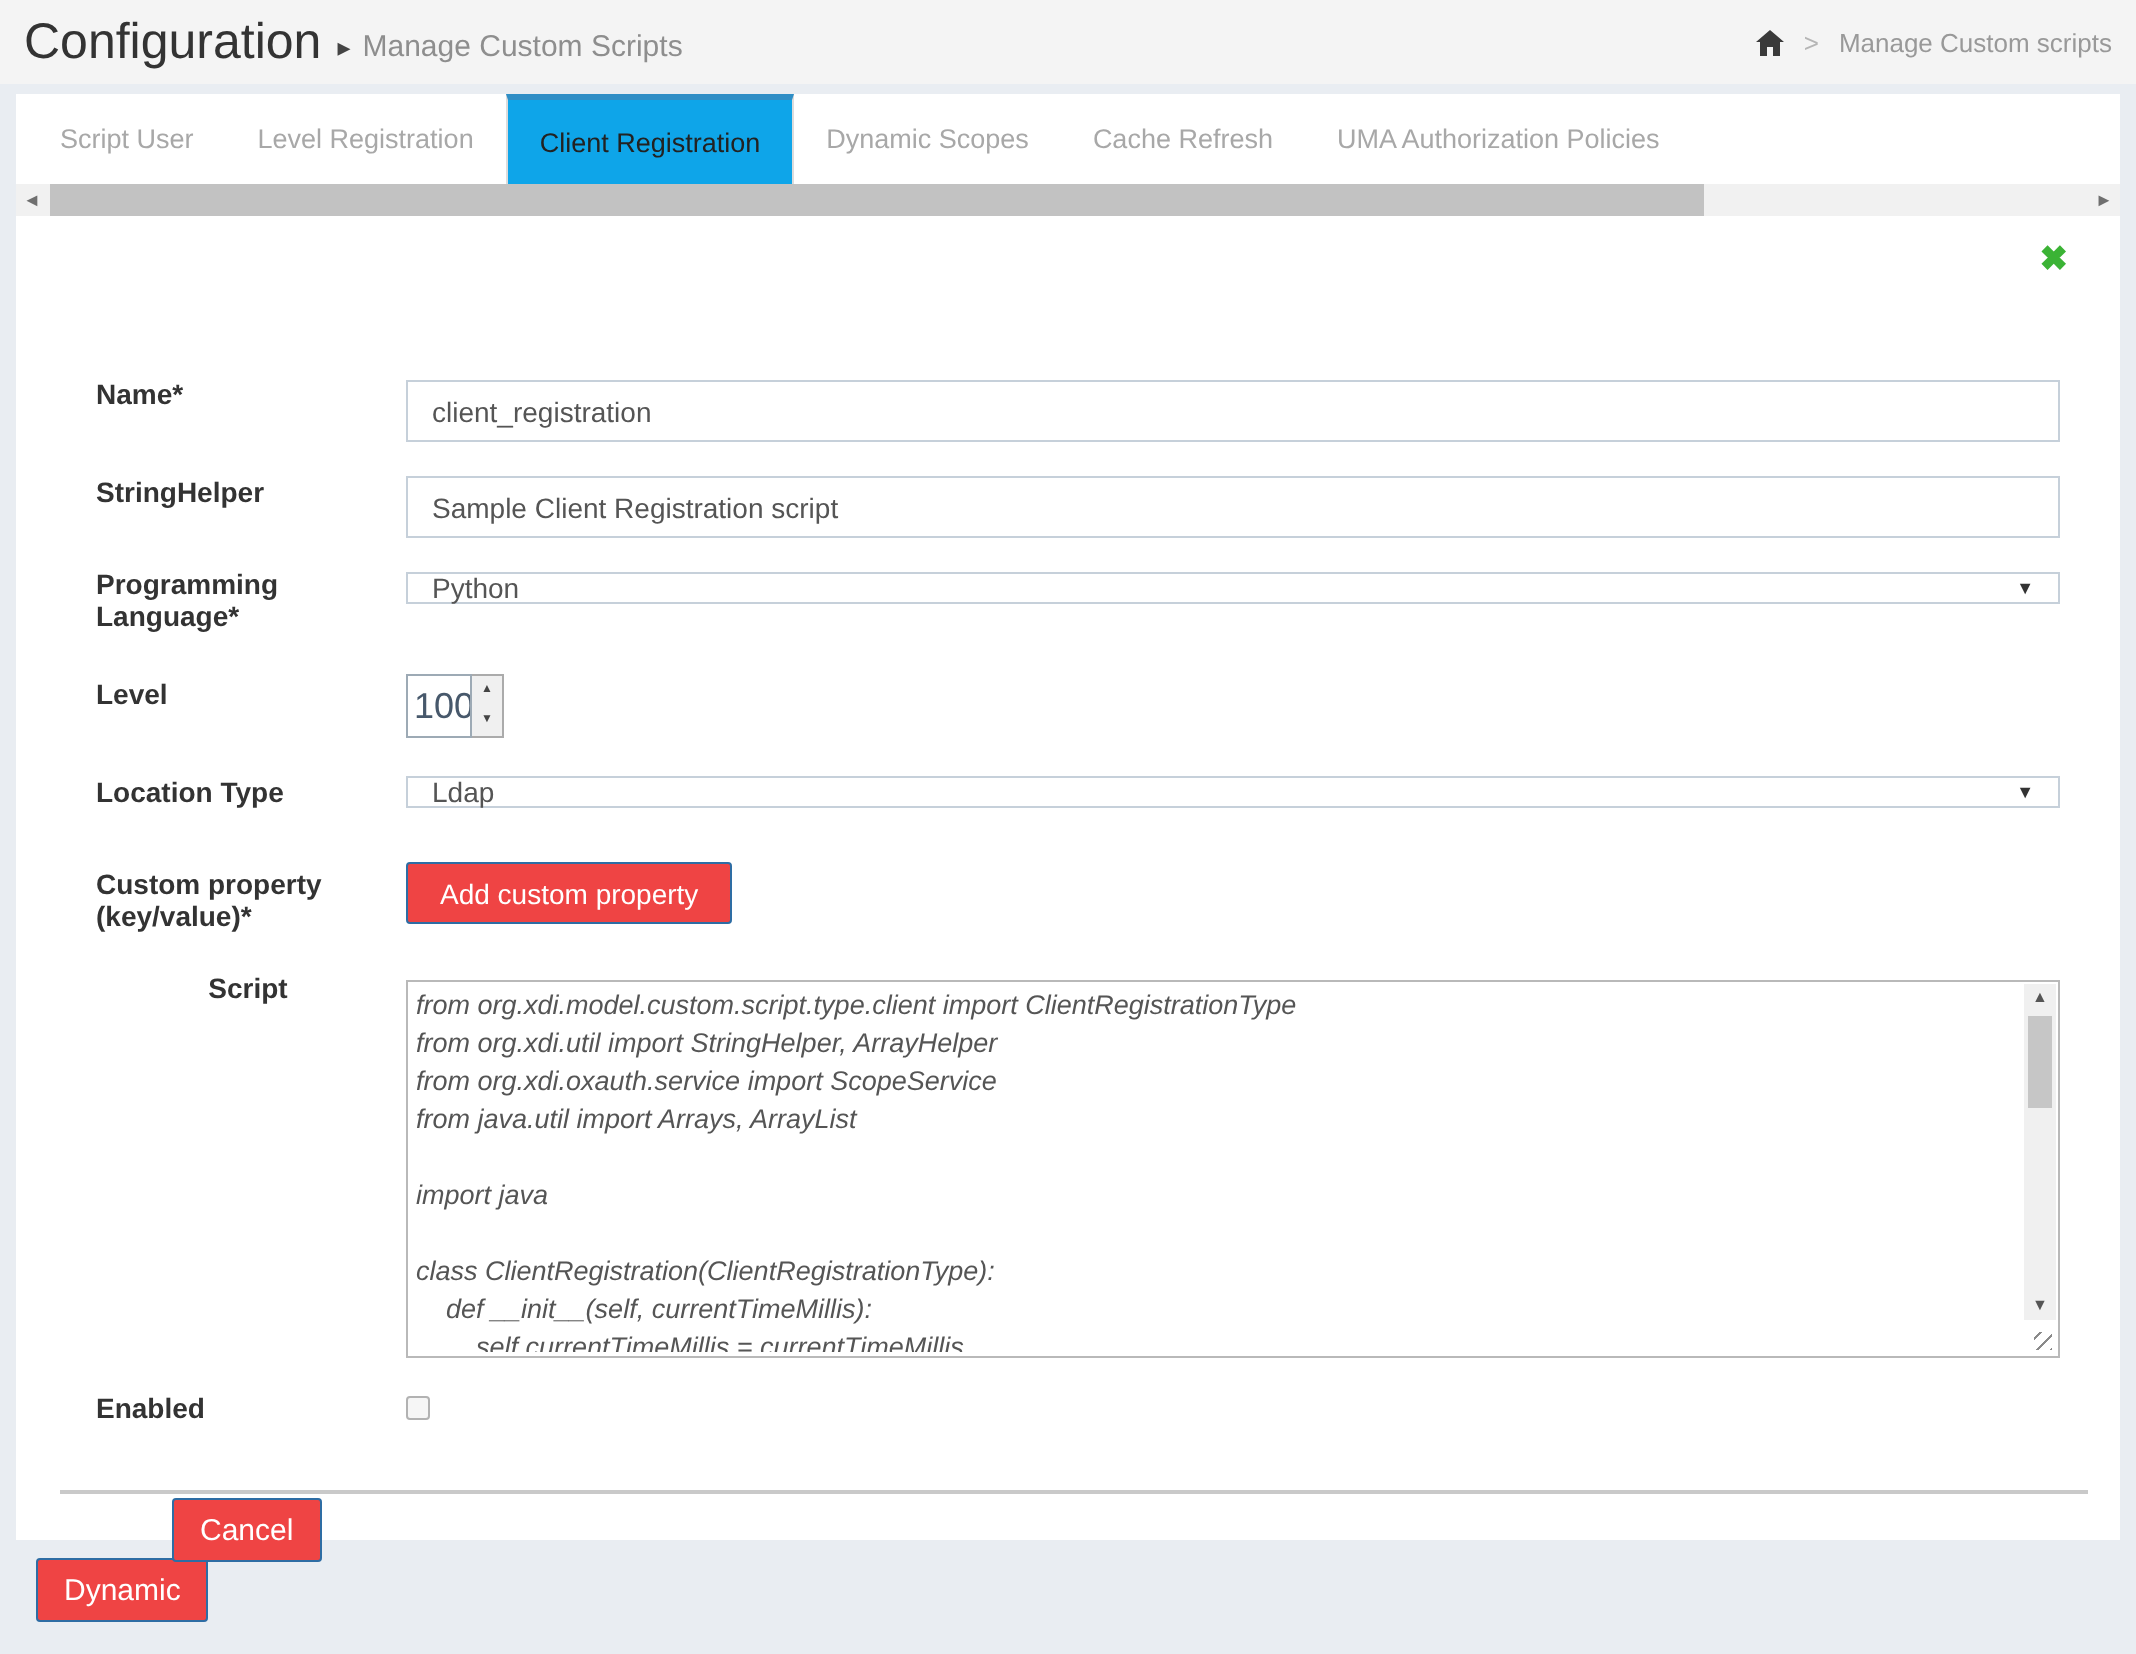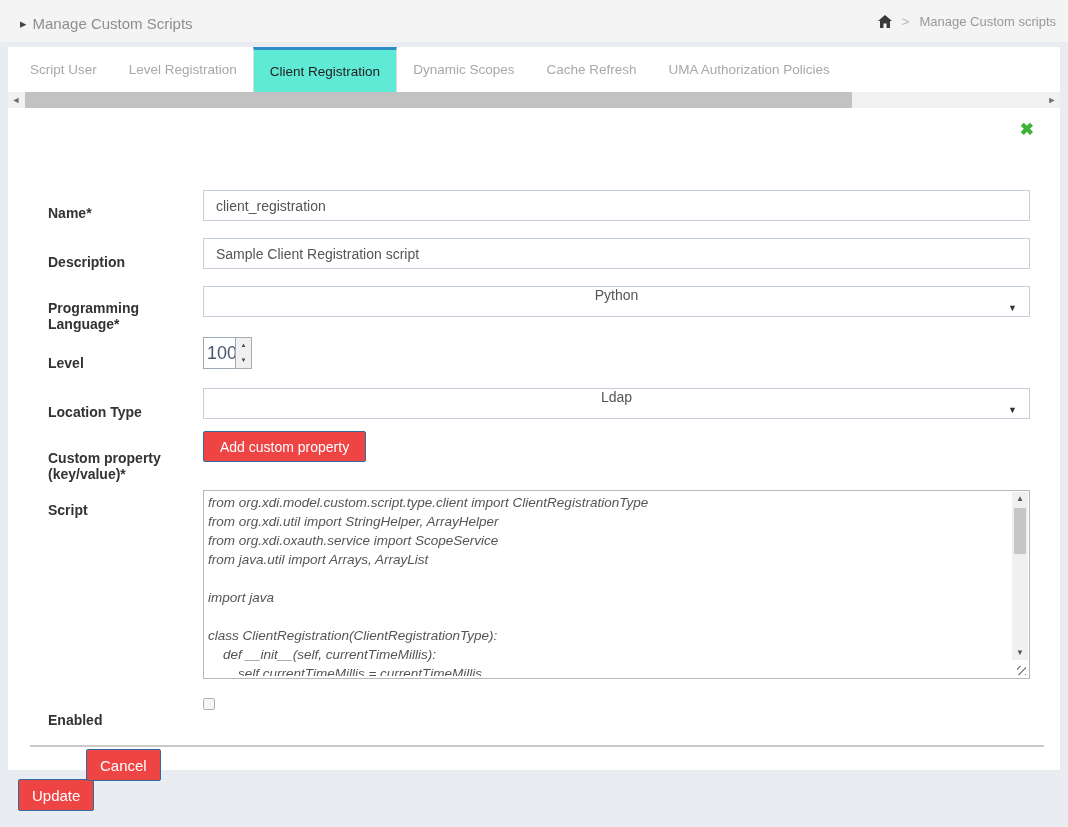--- a/index.html
+++ b/index.html
@@ -32,51 +32,51 @@
     background:#fff; overflow:hidden;
   }
 
   
   .tabs { display:flex; height:45px; align-items:stretch; padding-left:6px; overflow:hidden; white-space:nowrap; }
   .tab {
     padding:0 16px; display:flex; align-items:center;
     font-size:13.5px; color:#a8a8a8; cursor:pointer; flex:0 0 auto;
   }
   .tab.active {
-    background:#5eead4; color:#222;
+    background:#0ea5e9; color:#222;
     border-left:1px solid #dcdcdc; border-right:1px solid #dcdcdc;
     border-top:3px solid #2f8ec6;
   }
 
   
   .hscroll { position:relative; height:16px; background:#f1f1f1; }
   .hscroll-arrow {
     position:absolute; top:0; width:16px; height:16px; background:#f1f1f1;
     color:#6f6f6f; font-size:9px; line-height:16px; text-align:center; cursor:pointer;
   }
   .hscroll-arrow.left { left:0; }
   .hscroll-arrow.right { right:0; }
   .hscroll-thumb { position:absolute; left:17px; top:0; width:827px; height:16px; background:#c2c2c2; cursor:pointer; }
 
   
   .form-area { position:relative; }
   .close-icon {
     position:absolute; right:26px; top:13px;
     color:#3bb335; font-size:17px; font-weight:bold; line-height:1; cursor:pointer;
   }
-  .f-label { position:absolute; left:40px; width:152px; font-size:14px; font-weight:bold; color:#333; line-height:1.15;margin-top:16px; }
+  .f-label { position:absolute; left:40px; width:152px; font-size:14px; font-weight:bold; color:#333; line-height:1.15; }
   .f-input {
     position:absolute; left:195px; width:827px; height:31px;
     border:1px solid #c6d0da; background:#fff; font-family:"Liberation Sans",sans-serif;
     font-size:14px; color:#555; padding:0 12px; outline:none;
   }
   .select-box {
-    position:absolute; left:195px; width:827px; height:31px;
+    position:absolute; left:195px; width:827px; height:16px;
     border:1px solid #c6d0da; background:#fff; cursor:pointer;
-    display:flex; align-items:center; padding:0 12px; font-size:14px; color:#555;flex-direction:column;
+    display:flex; align-items:center; padding:0 12px; font-size:14px; color:#555;
   }
   .select-box .caret { margin-left:auto; font-size:9px; color:#333; }
 
   
   .spinner { position:absolute; left:195px; display:flex; }
   .spin-input {
     width:33px; height:32px; border:1px solid #9daab5; font-size:18px; color:#47586b;
     padding:0 0 0 3px; font-family:"Liberation Sans",sans-serif; outline:none;
   }
   .spin-btns { width:16px; height:32px; border:1px solid #ababab; border-left:none; background:#f0f0f0; display:flex; flex-direction:column; }
@@ -119,20 +119,21 @@
 
   .divider { position:absolute; left:22px; right:16px; height:2px; background:#c9c9c9; }
 
   
   .footer-btn { position:absolute; height:32px; padding:0 13px; font-size:15px; }
 </style>
 </head>
 <body>
 
 <div class="header">
+  <span class="page-title">Configuration</span>
   <span class="title-sep">▸</span>
   <span class="page-subtitle">Manage Custom Scripts</span>
   <span class="header-spacer"></span>
   <span class="breadcrumb">
     <span class="home-icon">
         <svg width="14" height="13" viewBox="0 0 14 13">
           <path d="M7 0 L14 6 L12 6 L12 13 L8.5 13 L8.5 8.5 L5.5 8.5 L5.5 13 L2 13 L2 6 L0 6 Z" fill="#3a3a3a"></path>
         </svg>
       </span>
     <span class="crumb-sep">&gt;</span>
@@ -156,21 +157,21 @@
     <div class="hscroll-thumb"></div>
     <div class="hscroll-arrow right">►</div>
   </div>
 
   <div class="form-area">
     <div class="close-icon">✖</div>
 
     <div class="f-label" style="top:81px;">Name*</div>
     <input class="f-input" style="top: 82px;" value="client_registration">
 
-    <div class="f-label" style="top:130px;">Description</div>
+    <div class="f-label" style="top:130px;">StringHelper</div>
     <input class="f-input" style="top: 130px;" value="Sample Client Registration script">
 
     <div class="f-label" style="top:176px;">Programming Language*</div>
     <div class="select-box" style="top:178px;">
       <span>Python</span>
       <span class="caret">▼</span>
     </div>
 
     <div class="f-label" style="top:231px;">Level</div>
     <div class="spinner" style="top:229px;">
@@ -183,21 +184,21 @@
 
     <div class="f-label" style="top:280px;">Location Type</div>
     <div class="select-box" style="top:280px;">
       <span>Ldap</span>
       <span class="caret">▼</span>
     </div>
 
     <div class="f-label" style="top:326px;">Custom property (key/value)*</div>
     <button class="btn add-prop-btn" style="top:323px;">Add custom property</button>
 
-    <div class="f-label" style="top:378px;">Script</div>
+    <div class="f-label" style="top:378px;text-align:center;">Script</div>
     <div class="script-box" style="top:382px;">
       <div class="script-text">from org.xdi.model.custom.script.type.client import ClientRegistrationType
 from org.xdi.util import StringHelper, ArrayHelper
 from org.xdi.oxauth.service import ScopeService
 from java.util import Arrays, ArrayList
 
 import java
 
 class ClientRegistration(ClientRegistrationType):
     def __init__(self, currentTimeMillis):
@@ -211,14 +212,14 @@
     </div>
 
     <div class="f-label" style="top:588px;">Enabled</div>
     <div class="checkbox" style="top:590px;"></div>
 
     <div class="divider" style="top:637px;"></div>
 
   </div>
 </div>
 
-<button class="btn footer-btn" style="left:18px; top:779px;">Update</button>
+<button class="btn footer-btn" style="left:18px; top:779px;">Dynamic</button>
 <button class="btn footer-btn" style="left:86px; top:749px;">Cancel</button>
 
 </body></html>

